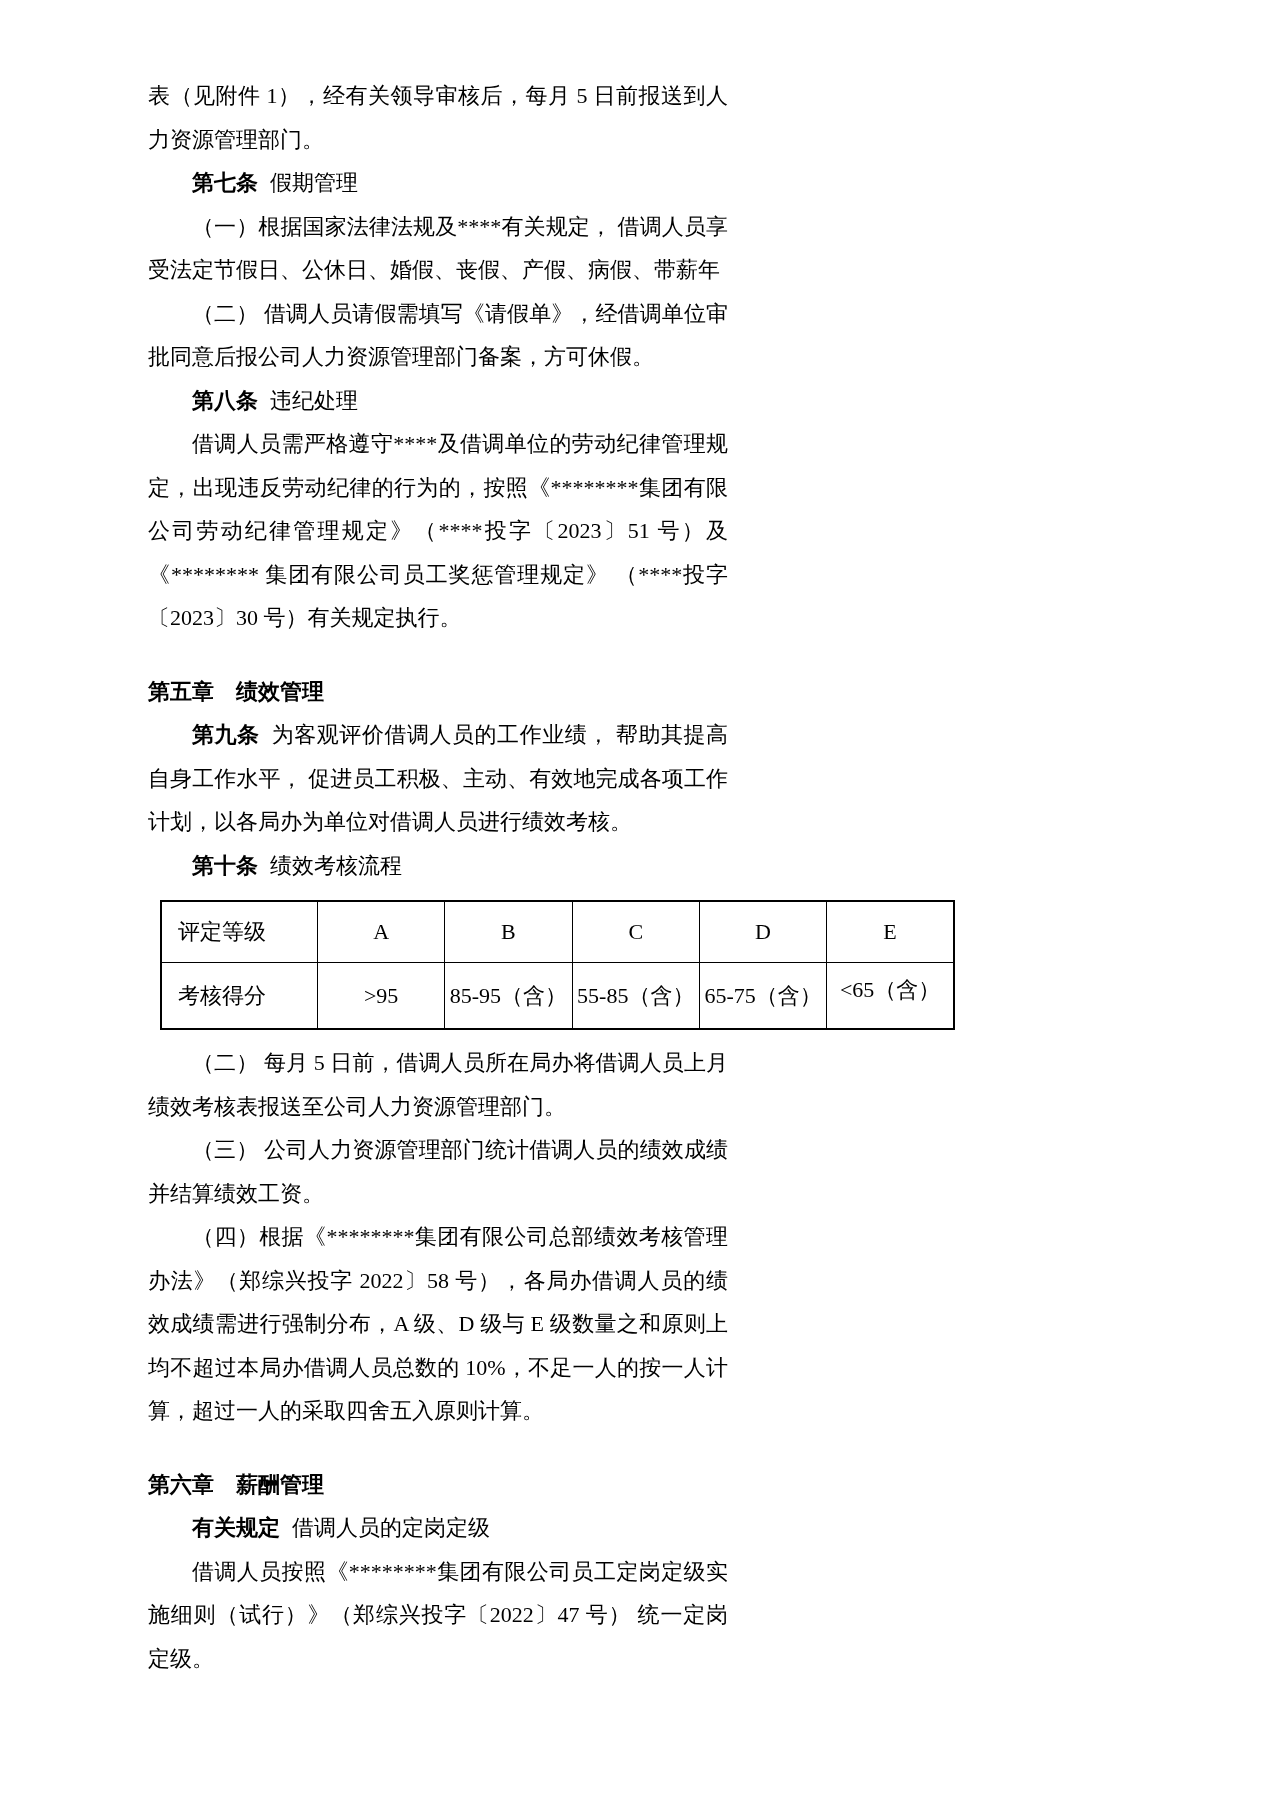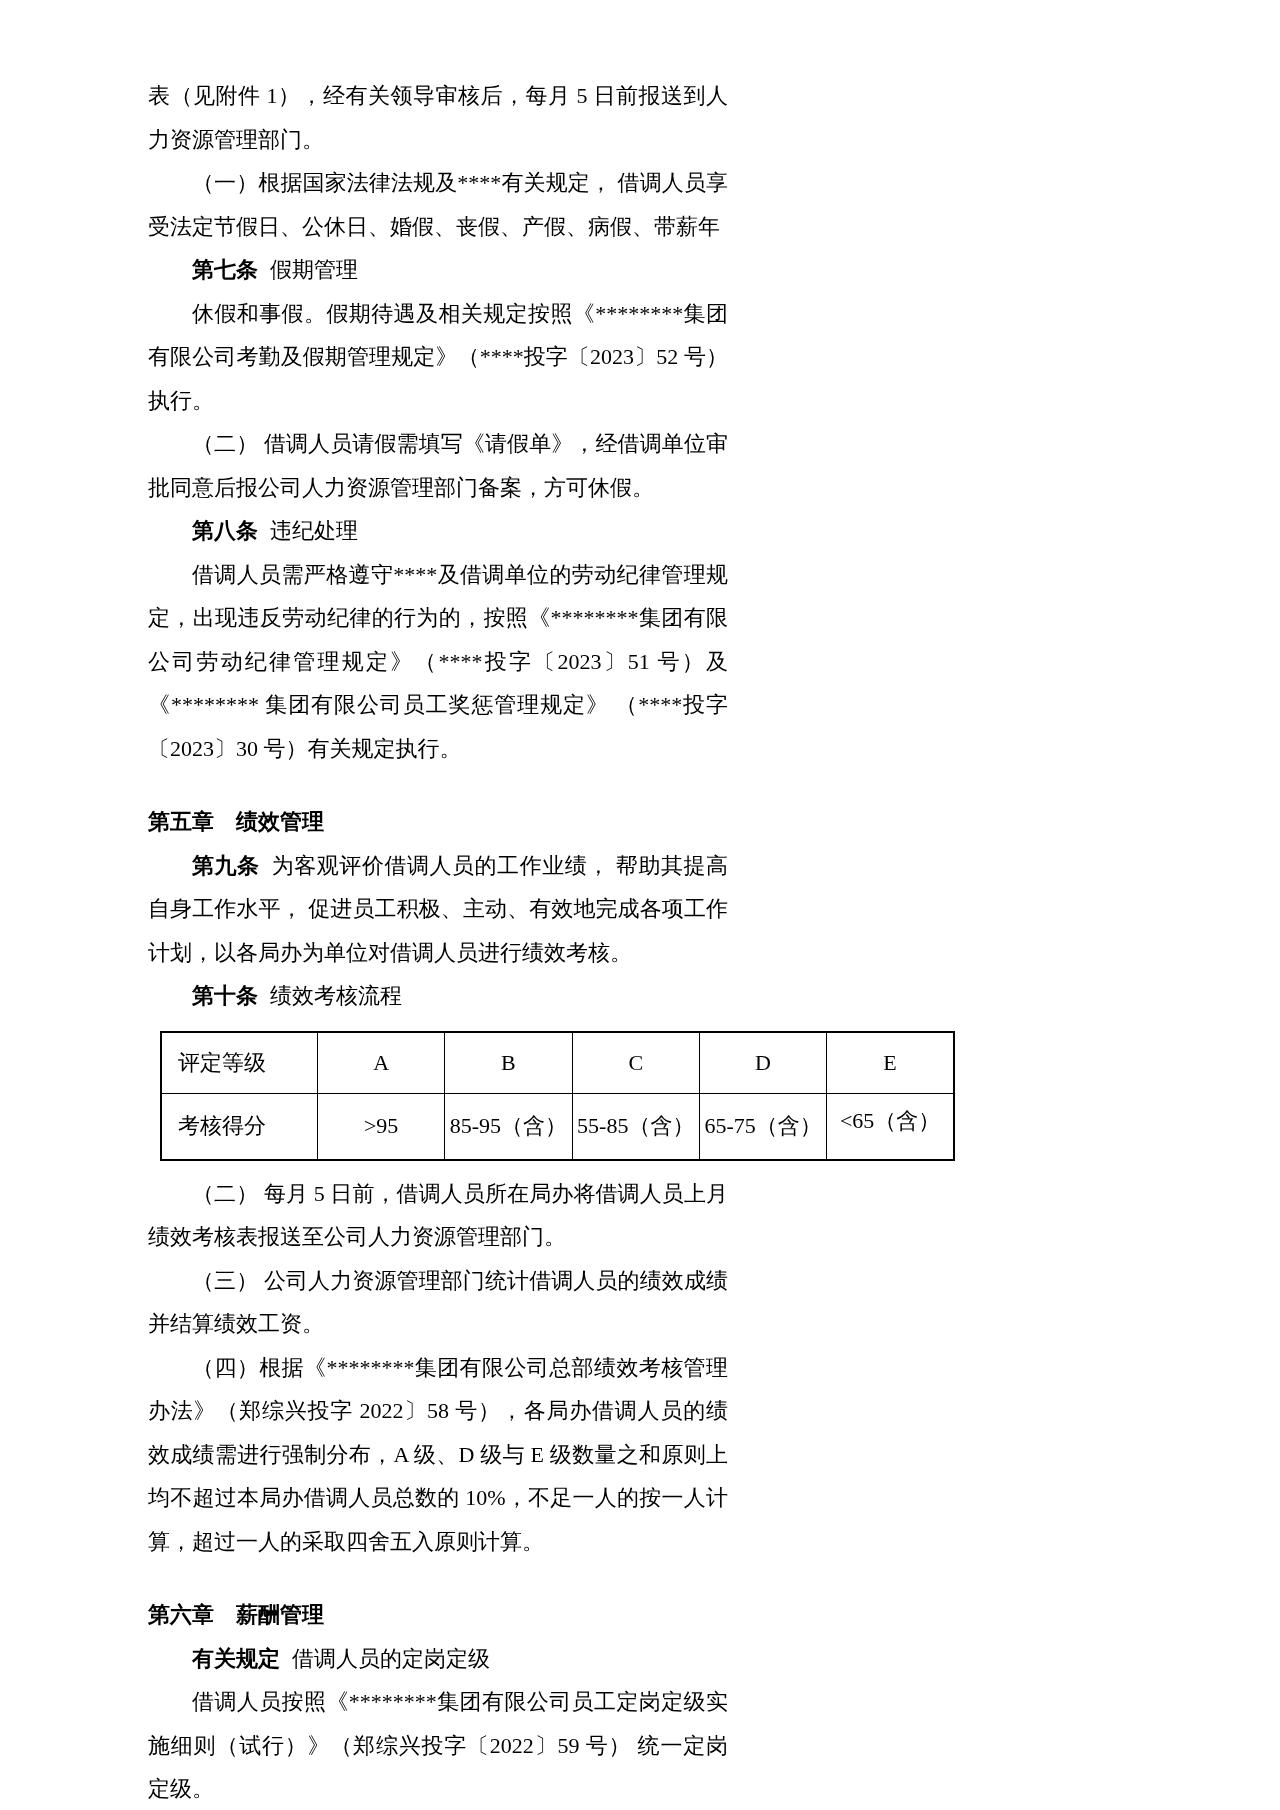--- a/index.html
+++ b/index.html
@@ -67,24 +67,23 @@
     padding-top: 5px;
   }
 </style>
 </head>
 <body>
 
 <div class="page">
 
   <p class="para noindent">表（见附件 1），经有关领导审核后，每月 5 日前报送到人力资源管理部门。</p>
 
+  <p class="para"><span class="art-label">第七条</span><span>假期管理</span></p>
+
   <p class="para">（一）根据国家法律法规及****有关规定， 借调人员享受法定节假日、公休日、婚假、丧假、产假、病假、带薪年</p>
-
-  <p class="para"><span class="art-label">第七条</span><span>假期管理</span></p>
-  <p class="para">休假和事假。假期待遇及相关规定按照《********集团有限公司考勤及假期管理规定》（****投字〔2023〕52 号）执行。</p>
   <p class="para">（二） 借调人员请假需填写《请假单》，经借调单位审批同意后报公司人力资源管理部门备案，方可休假。</p>
 
   <p class="para"><span class="art-label">第八条</span><span>违纪处理</span></p>
 
   <p class="para">借调人员需严格遵守****及借调单位的劳动纪律管理规定，出现违反劳动纪律的行为的，按照《********集团有限公司劳动纪律管理规定》（****投字〔2023〕51 号）及《******** 集团有限公司员工奖惩管理规定》 （****投字〔2023〕30 号）有关规定执行。</p>
 
   <p class="para chapter">第五章　绩效管理</p>
 
   <p class="para"><span class="art-label">第九条</span><span>为客观评价借调人员的工作业绩， 帮助其提高自身工作水平， 促进员工积极、主动、有效地完成各项工作计划，以各局办为单位对借调人员进行绩效考核。</span></p>
 
@@ -113,15 +112,15 @@
   </table>
 
   <p class="para">（二） 每月 5 日前，借调人员所在局办将借调人员上月绩效考核表报送至公司人力资源管理部门。</p>
   <p class="para">（三） 公司人力资源管理部门统计借调人员的绩效成绩并结算绩效工资。</p>
   <p class="para">（四）根据《********集团有限公司总部绩效考核管理办法》（郑综兴投字 2022〕58 号），各局办借调人员的绩效成绩需进行强制分布，A 级、D 级与 E 级数量之和原则上均不超过本局办借调人员总数的 10%，不足一人的按一人计算，超过一人的采取四舍五入原则计算。</p>
 
   <p class="para chapter">第六章　薪酬管理</p>
 
   <p class="para"><span class="art-label">有关规定</span><span>借调人员的定岗定级</span></p>
 
-  <p class="para">借调人员按照《********集团有限公司员工定岗定级实施细则（试行）》（郑综兴投字〔2022〕59 号） 统一定岗定级。</p>
+  <p class="para">借调人员按照《********集团有限公司员工定岗定级实施细则（试行）》（郑综兴投字〔2022〕47 号） 统一定岗定级。</p>
 
 </div>
 
 </body></html>

